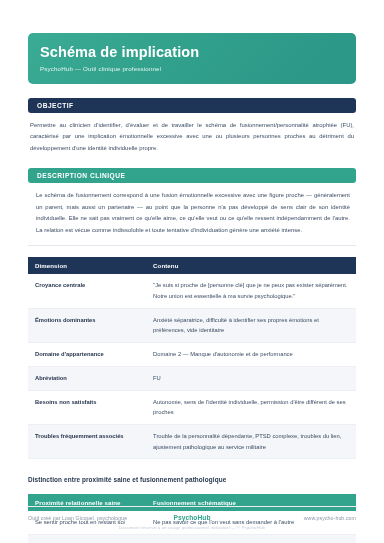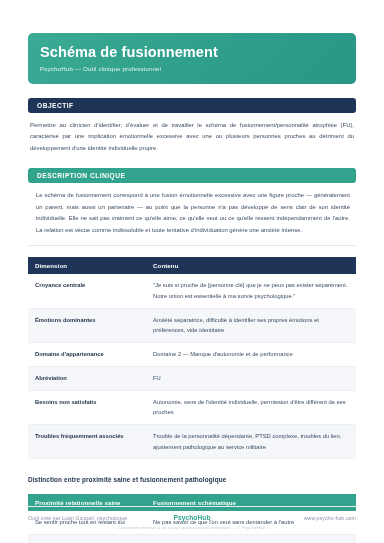--- a/index.html
+++ b/index.html
@@ -160,21 +160,21 @@
     margin-top: 4px;
     letter-spacing: 0.1px;
   }
 </style>
 </head>
 <body>
 
 <div class="page">
 
   <div class="banner">
-    <div class="banner-title">Schéma de fusionnement</div>
+    <div class="banner-title">Schéma de implication</div>
     <div class="banner-sub">PsychoHub — Outil clinique professionnel</div>
   </div>
 
   <div class="sec-bar navy sec-gap-top">OBJECTIF</div>
   <div class="sec-body">Permettre au clinicien d'identifier, d'évaluer et de travailler le schéma de fusionnement/personnalité atrophiée (FU), caractérisé par une implication émotionnelle excessive avec une ou plusieurs personnes proches au détriment du développement d'une identité individuelle propre.</div>
 
   <div class="sec-bar teal sec-gap-top">DESCRIPTION CLINIQUE</div>
   <div class="sec-body indent">Le schéma de fusionnement correspond à une fusion émotionnelle excessive avec une figure proche — généralement un parent, mais aussi un partenaire — au point que la personne n'a pas développé de sens clair de son identité individuelle. Elle ne sait pas vraiment ce qu'elle aime, ce qu'elle veut ou ce qu'elle ressent indépendamment de l'autre. La relation est vécue comme indissoluble et toute tentative d'individuation génère une anxiété intense.</div>
   <hr class="rule">
 

